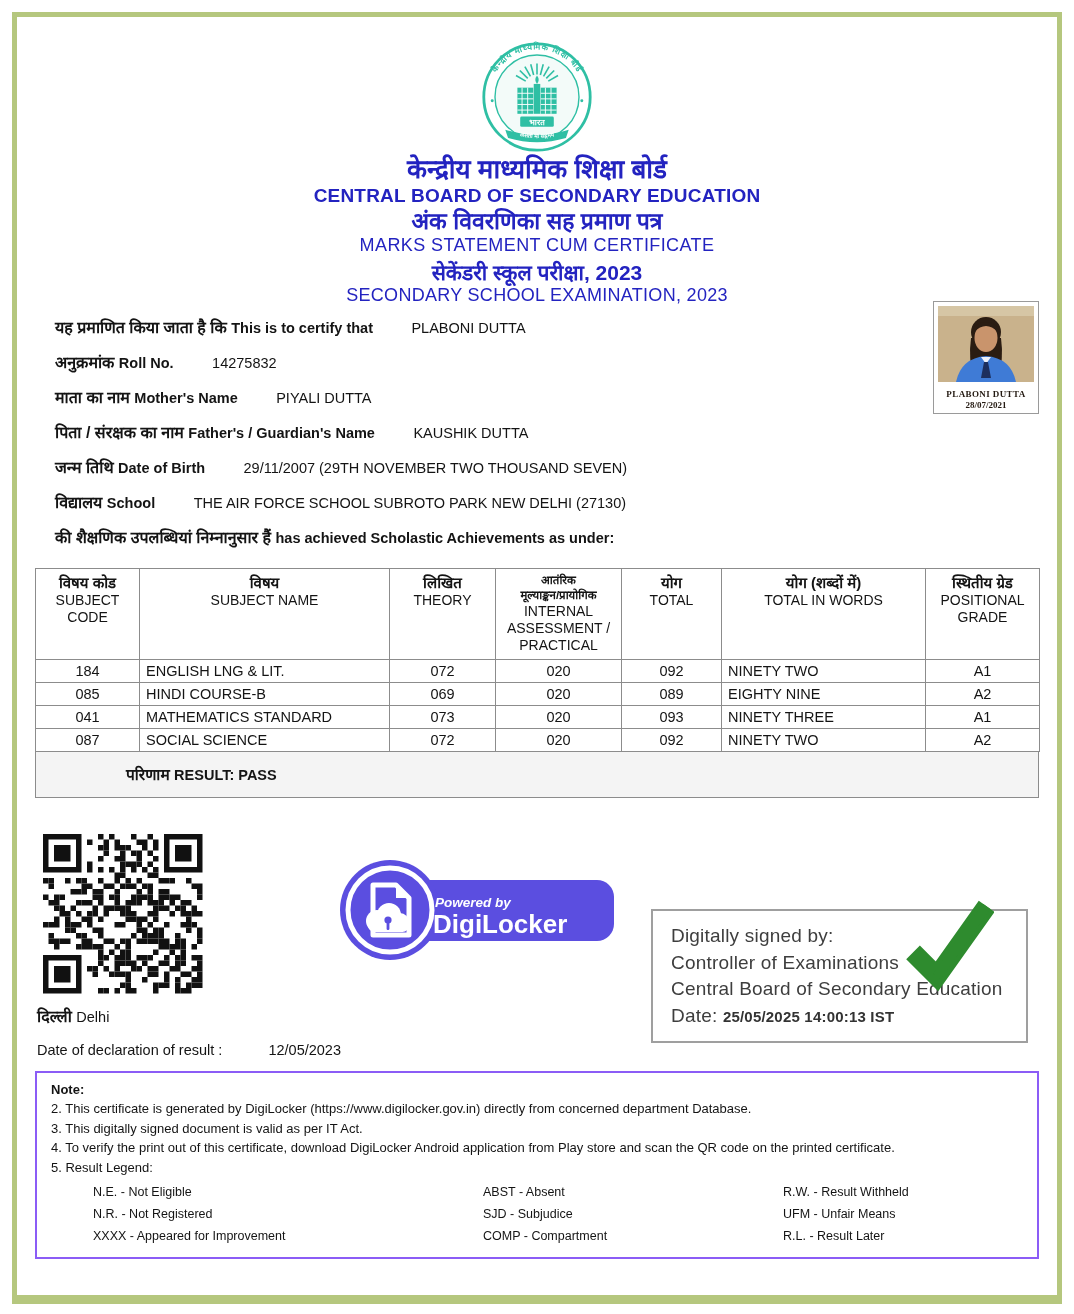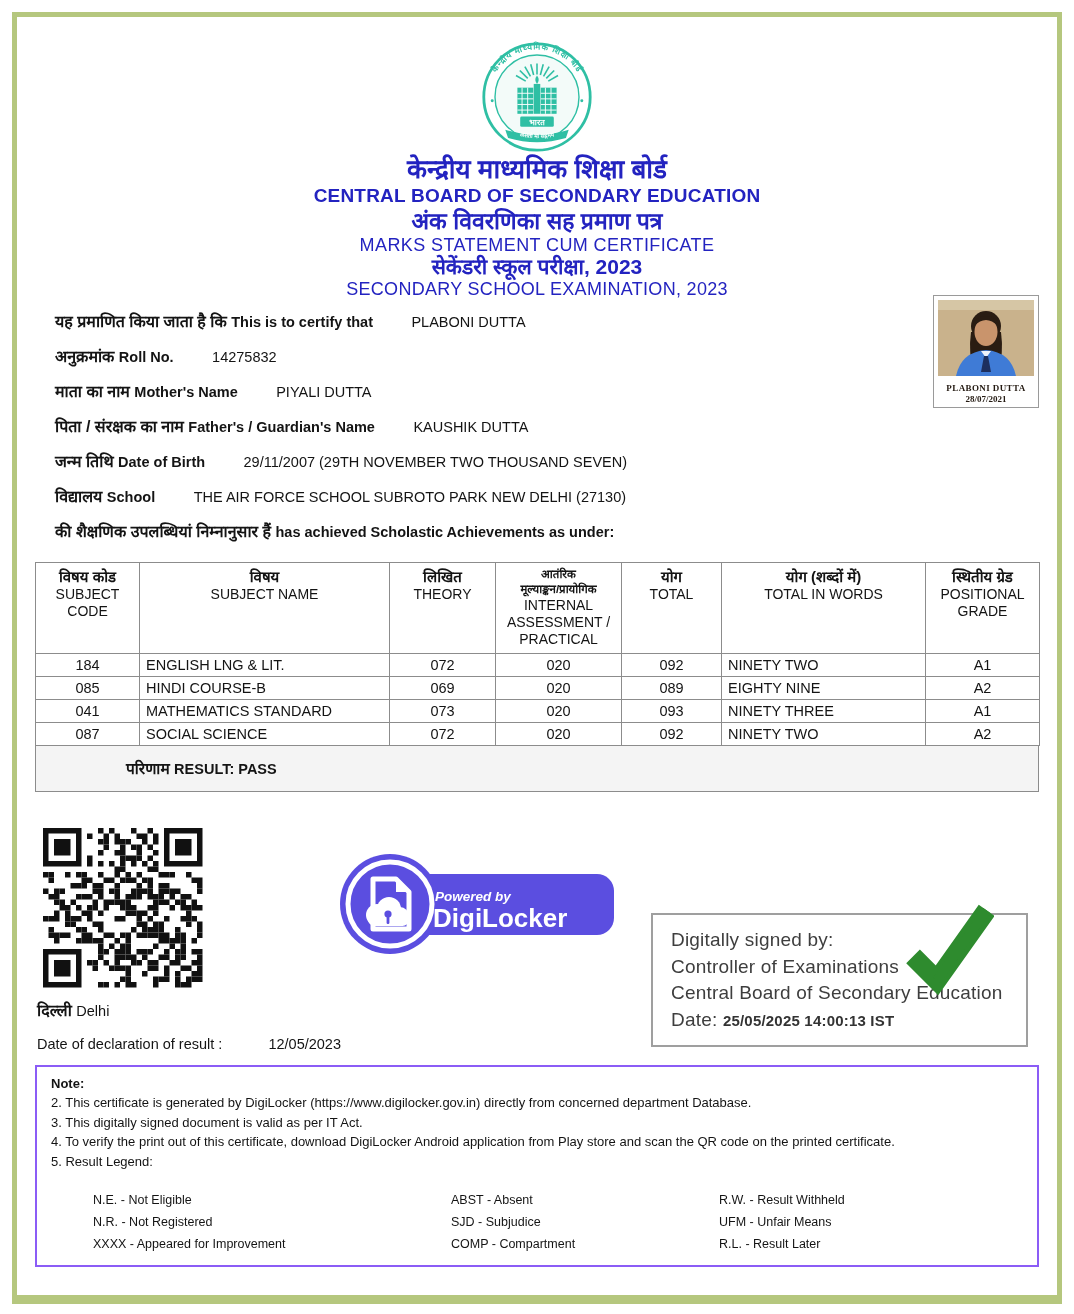--- a/index.html
+++ b/index.html
@@ -15,21 +15,21 @@
   .content { position:absolute; left:35px; top:17px; width:1004px; }
 
   
   .logo-wrap { text-align:center; margin-top:24px; height:114px; }
   .hdr { text-align:center; color:#2323c0; }
   .hdr div { line-height:1.14; }
   .h-l1 { font-size:26px; font-weight:700; }
   .h-l2 { font-size:19px; font-weight:700; letter-spacing:.2px; }
   .h-l3 { font-size:23px; font-weight:700; margin-top:2px; }
   .h-l4 { font-size:18px; font-weight:400; letter-spacing:.4px; }
-  .h-l5 { font-size:21px; font-weight:700; margin-top:0; }
+  .h-l5 { font-size:21px; font-weight:700; margin-top:6px; }
   .h-l6 { font-size:18px; font-weight:400; letter-spacing:.3px; }
 
   
   .details { position:relative; margin-top:12px; }
   .drow { margin:0 0 13px 20px; line-height:22px; white-space:nowrap; }
   .hi  { font-weight:700; font-size:16px; }
   .en  { font-weight:700; font-size:14.5px; }
   .val { font-weight:400; font-size:14.5px; margin-left:34px; }
   .drow.last { margin-bottom:0; }
 
@@ -64,35 +64,35 @@
   .footer { position:relative; height:271px; }
   .qr-box { position:absolute; left:8px; top:36px; }
   .place  { position:absolute; left:2px; top:208px; line-height:22px; }
   .place .en2 { font-weight:400; font-size:14.5px; }
   .decl   { position:absolute; left:2px; top:244px; font-size:14.5px; }
   .decl .d-val { margin-left:42px; }
 
   .dl-badge { position:absolute; left:303px; top:60px; }
 
   .sig-box {
-    position:absolute; left:616px; top:121px; width:377px; height:134px;
+    position:absolute; left:616px; top:111px; width:377px; height:134px;
     border:2px solid #9f9f9f; padding:12px 0 0 18px; color:#3e3e3e;
   }
   .sig-box .s-line { font-size:19px; line-height:26.5px; letter-spacing:.2px; }
   .sig-box .s-datelabel { font-size:19px; }
   .sig-box .s-dateval { font-size:15px; font-weight:700; color:#333; }
   .check-wrap { position:absolute; right:32px; top:-16px; width:92px; height:100px; }
 
   
   .note-box {
     border:2px solid #8b5cf6; margin-top:2px; padding:7px 14px 10px; font-size:13px;
   }
   .note-title { font-weight:700; line-height:19px; }
   .note-item { line-height:19.5px; }
-  .legend { display:flex; margin-left:42px; margin-top:18px; }
+  .legend { display:flex; margin-left:42px; margin-top:4px;gap:32px; }
   .legend .col { line-height:22px; font-size:12.5px; }
   .legend .col1 { width:358px; }
   .legend .col2 { width:268px; }
 </style>
 </head>
 <body>
 
 <div class="frame"></div>
 
 <div class="content">

